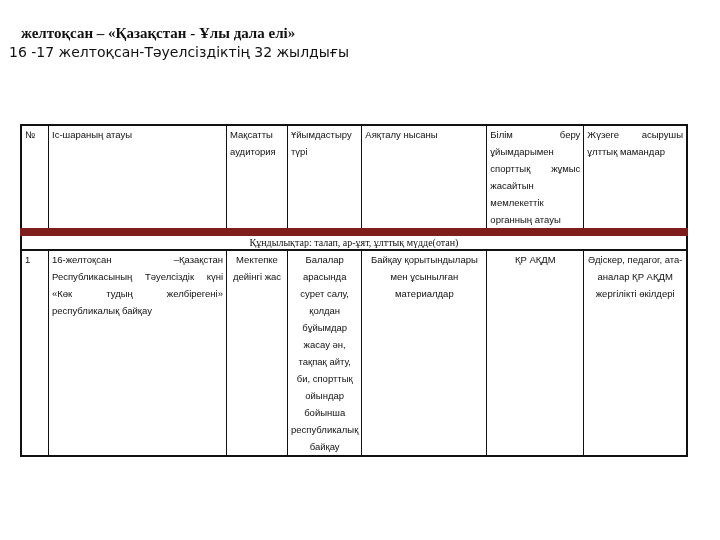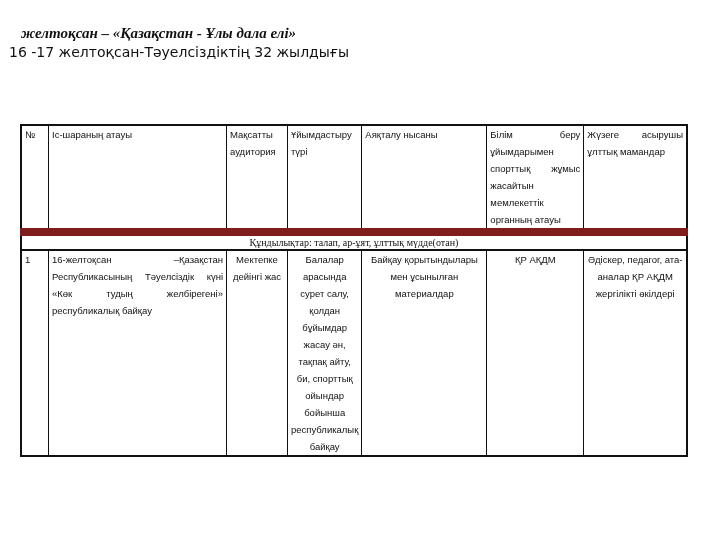--- a/index.html
+++ b/index.html
@@ -1,18 +1,18 @@
 <!DOCTYPE html>
 <html><head>
 <meta charset="utf-8">
 <style>
   html, body { margin:0; padding:0; }
   body { width:720px; height:540px; background:#ffffff; position:relative; overflow:hidden;
          font-family:"Liberation Serif", serif; color:#111; }
-  .title { position:absolute; left:21px; top:25px; font-weight:bold; font-size:15px; letter-spacing:0px;font-style:italic; }
+  .title { position:absolute; left:21px; top:25px; font-weight:bold; font-size:15px; letter-spacing:0px; }
   .subtitle { position:absolute; left:9px; top:44px; font-family:"DejaVu Sans", sans-serif; font-size:14px; }
   table { position:absolute; left:20px; top:124px; width:668px; border-collapse:collapse;
           font-family:"Liberation Sans Narrow","Liberation Sans", sans-serif; font-size:9.5px; line-height:17px; }
   td { border:1px solid #111; vertical-align:top; padding:0 3px; }
   table { border:2px solid #111; }
   .hdr td { height:84px; }
   .c1 { width:20px; }
   .c2 { width:171px; }
   .c3 { width:54px; }
   .c4 { width:54px; }

